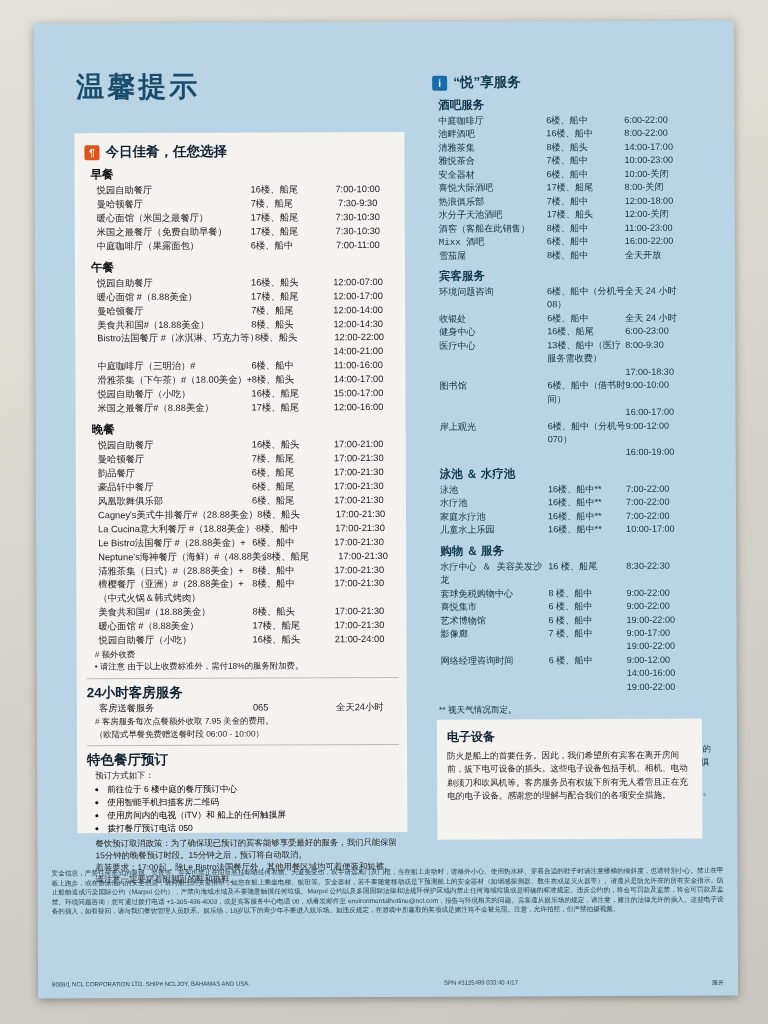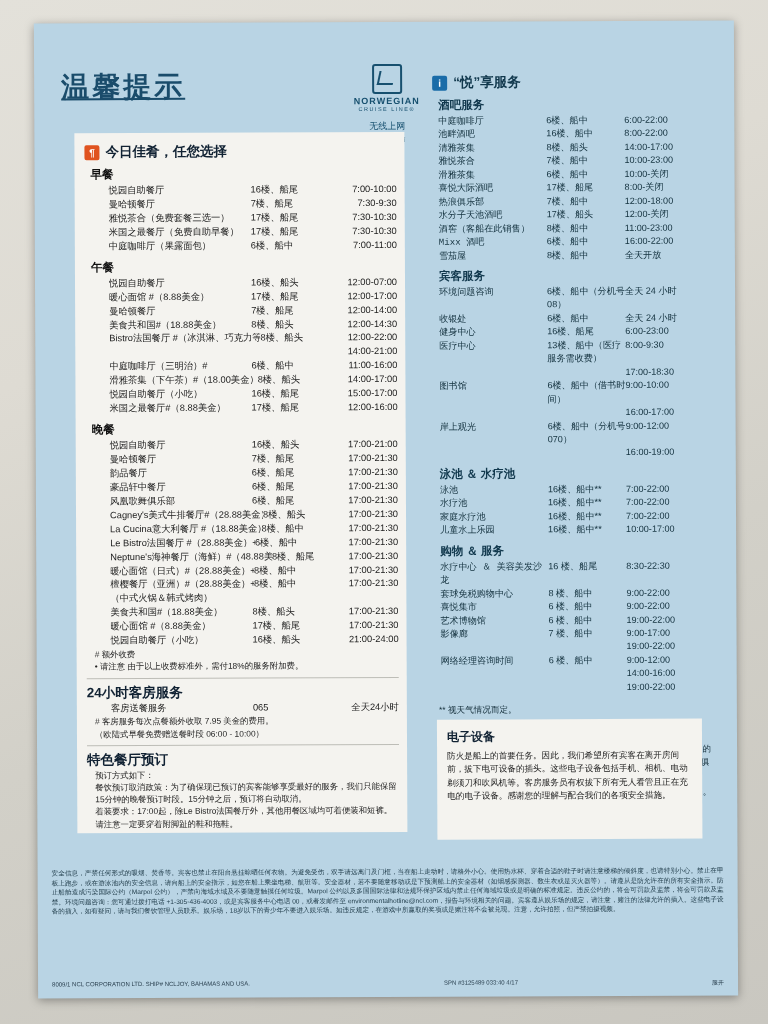--- a/index.html
+++ b/index.html
@@ -25,22 +25,22 @@
   .white{
     position:absolute;background:#f4f3ef;
   }
   
   #leftpanel{left:40px;top:110px;width:330px;height:700px;}
   
   #rightpanel{left:400px;top:698px;width:265px;height:120px;}
 
   
   #title{
-    position:absolute;left:27px;top:45px;
-    font-size:28px;font-weight:bold;color:#1a4c6b;letter-spacing:3px;text-decoration:underline;
+    position:absolute;left:42px;top:45px;
+    font-size:28px;font-weight:bold;color:#1a4c6b;letter-spacing:3px;
   }
   #logo{
     position:absolute;left:300px;top:42px;width:105px;text-align:center;color:#17506f;
   }
   #logo .mark{
     width:26px;height:26px;margin:0 auto 2px auto;border:2px solid #17506f;border-radius:3px;
     position:relative;
   }
   #logo .mark:after{
     content:"";position:absolute;left:4px;top:5px;width:14px;height:12px;
@@ -62,23 +62,23 @@
   .badge{
     display:inline-block;width:15px;height:15px;background:#e0531f;color:#fff;
     font-size:10px;line-height:15px;text-align:center;border-radius:2px;font-weight:bold;
   }
   .badge.blue{background:#1a6ca8;}
   .grp{font-size:11.5px;font-weight:bold;color:#111;margin:6px 0 2px 6px;}
   .row{
     display:flex;font-size:9.3px;color:#1b1b1b;line-height:1.5;
     padding-left:12px;
   }
-  .row .n{flex:1 1 auto;white-space:nowrap;overflow:hidden;margin-left:12px;}
+  .row .n{flex:1 1 auto;white-space:nowrap;overflow:hidden;}
   .row .loc{width:68px;text-align:left;}
-  .row .tm{width:78px;text-align:right;}
+  .row .tm{width:78px;text-align:center;}
   .note{font-size:8.4px;color:#222;line-height:1.45;padding-left:8px;}
 
   
   #leftpanel .pad{padding:10px 8px 6px 10px;}
 
   
   #rightcol{
     position:absolute;left:398px;top:52px;width:278px;color:#102a36;
   }
   #rightcol .sec-h{color:#11384d;}
@@ -106,31 +106,21 @@
 </style>
 </head>
 <body>
 
 <div id="photo">
   <div id="sheet">
     <div id="inner">
 
       <div id="title">温馨提示</div>
 
-      <div id="logo">
-        <div class="mark"></div>
-        <div class="l1">NORWEGIAN</div>
-        <div class="l2">CRUISE LINE®</div>
-      </div>
-
-      <div id="wifi">
-        <div>无线上网</div>
-        <div>覆盖全船</div>
-        <div class="small">额外收费</div>
-      </div>
+
 
       <div class="white" id="leftpanel">
         <div class="pad">
           <div class="sec-h">
             <span class="badge">¶</span>
             <span>今日佳肴，任您选择</span>
           </div>
 
           <div class="grp">早餐</div>
           <div>
@@ -138,21 +128,21 @@
                 <span class="n">悦园自助餐厅</span>
                 <span class="loc">16楼、船尾</span>
                 <span class="tm">7:00-10:00</span>
               </div>
             <div class="row">
                 <span class="n">曼哈顿餐厅</span>
                 <span class="loc">7楼、船尾</span>
                 <span class="tm">7:30-9:30</span>
               </div>
             <div class="row">
-                <span class="n">雅悦茶合（免费套餐三选一）</span>
+                <span class="n">暖心面馆（米国之最餐厅）</span>
                 <span class="loc">17楼、船尾</span>
                 <span class="tm">7:30-10:30</span>
               </div>
             <div class="row">
                 <span class="n">米国之最餐厅（免费自助早餐）</span>
                 <span class="loc">17楼、船尾</span>
                 <span class="tm">7:30-10:30</span>
               </div>
             <div class="row">
                 <span class="n">中庭咖啡厅（果露面包）</span>
@@ -256,21 +246,21 @@
                 <span class="n">Le Bistro法国餐厅 #（28.88美金）+</span>
                 <span class="loc">6楼、船中</span>
                 <span class="tm">17:00-21:30</span>
               </div>
             <div class="row">
                 <span class="n">Neptune's海神餐厅（海鲜）#（48.88美金）+</span>
                 <span class="loc">8楼、船尾</span>
                 <span class="tm">17:00-21:30</span>
               </div>
             <div class="row">
-                <span class="n">暖心面馆（日式）#（28.88美金）+</span>
+                <span class="n">清雅茶集（日式）#（28.88美金）+</span>
                 <span class="loc">8楼、船中</span>
                 <span class="tm">17:00-21:30</span>
               </div>
             <div class="row">
                 <span class="n">檀樱餐厅（亚洲）#（28.88美金）+</span>
                 <span class="loc">8楼、船中</span>
                 <span class="tm">17:00-21:30</span>
               </div>
             <div class="row">
                 <span class="n">（中式火锅＆韩式烤肉）</span>
@@ -309,20 +299,26 @@
           </div>
           <div class="note"># 客房服务每次点餐额外收取 7.95 美金的费用。</div>
           <div class="note">（欧陆式早餐免费赠送餐时段 06:00 - 10:00）</div>
 
           <div class="hr-left"></div>
 
           <div class="sec-h">
             <span>特色餐厅预订</span>
           </div>
           <div class="note">预订方式如下：</div>
+          <ul style="margin:2px 0 2px 20px;padding:0;font-size:8.6px;line-height:1.5;">
+            <li>前往位于 6 楼中庭的餐厅预订中心</li>
+            <li>使用智能手机扫描客房二维码</li>
+            <li>使用房间内的电视（iTV）和 船上的任何触摸屏</li>
+            <li>拨打餐厅预订电话 050</li>
+          </ul>
           <div class="note">餐饮预订取消政策：为了确保现已预订的宾客能够享受最好的服务，我们只能保留15分钟的晚餐预订时段。15分钟之后，预订将自动取消。</div>
           <div class="note">着装要求：17:00起，除Le Bistro法国餐厅外，其他用餐区域均可着便装和短裤。请注意一定要穿着附脚趾的鞋和拖鞋。</div>
         </div>
       </div>
 
       <div id="rightcol">
         <div class="sec-h">
           <span class="badge blue">i</span>
           <span>“悦”享服务</span>
         </div>
@@ -343,21 +339,21 @@
               <span class="n">清雅茶集</span>
               <span class="loc">8楼、船头</span>
               <span class="tm">14:00-17:00</span>
             </div>
           <div class="rrow">
               <span class="n">雅悦茶合</span>
               <span class="loc">7楼、船中</span>
               <span class="tm">10:00-23:00</span>
             </div>
           <div class="rrow">
-              <span class="n">滑雅茶集</span>
+              <span class="n">安全器材</span>
               <span class="loc">6楼、船中</span>
               <span class="tm">10:00-关闭</span>
             </div>
           <div class="rrow">
               <span class="n">喜悦大际酒吧</span>
               <span class="loc">17楼、船尾</span>
               <span class="tm">8:00-关闭</span>
             </div>
           <div class="rrow">
               <span class="n">热浪俱乐部</span>

